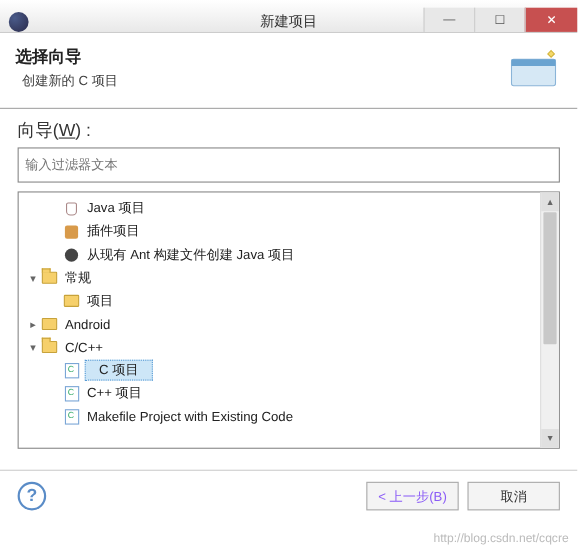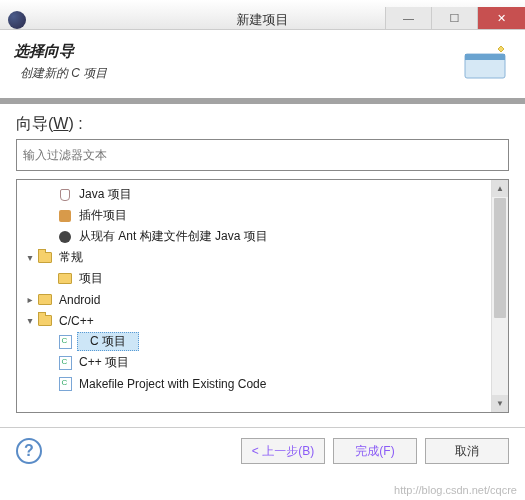--- a/index.html
+++ b/index.html
@@ -5,21 +5,21 @@
 * { box-sizing: border-box; margin: 0; padding: 0; font-family: "Microsoft YaHei", sans-serif; }
 body { background: #fff; width: 525px; height: 500px; position: relative; }
 
 .titlebar { height: 30px; background: linear-gradient(#fff, #e8e8e8); border-bottom: 1px solid #ccc; display: flex; align-items: flex-end; position: relative; }
 .titlebar .app-icon { width: 18px; height: 18px; margin-left: 8px; border-radius: 50%; background: radial-gradient(circle at 30% 30%, #4a5b8a, #2a2a4a); }
 .titlebar .title { position: absolute; left: 0; right: 0; text-align: center; font-size: 13px; color: #333; pointer-events: none; }
 .win-controls { margin-left: auto; display: flex; }
 .win-btn { width: 46px; height: 22px; display: flex; align-items: center; justify-content: center; font-size: 11px; color: #555; background: #e8e8e8; border-left: 1px solid #ccc; cursor: pointer; }
 .win-btn.close { background: #c75050; color: #fff; width: 48px; }
 
-.header { padding: 12px 14px 16px; border-bottom: 6px solid #a3a3a3; position: relative; background: #fff; font-style: italic; }
+.header { padding: 12px 14px 16px; border-bottom: 1px solid #a3a3a3; position: relative; background: #fff; }
 .header h1 { font-size: 15px; font-weight: bold; color: #222; }
 .header p { font-size: 12px; color: #404040; margin-top: 4px; margin-left: 6px; }
 .header .banner-icon { position: absolute; right: 14px; top: 12px; width: 48px; height: 40px; }
 
 .content { padding: 10px 16px 6px; }
 .wizard-label { font-size: 16px; color: #333; margin-bottom: 4px; display: block; }
 .wizard-label .mnemonic { text-decoration: underline; }
 .filter-input { width: 100%; height: 32px; border: 1px solid #888; padding: 2px 6px; font-size: 12px; color: #888; }
 
 .tree-wrap { margin-top: 8px; border: 1px solid #888; height: 234px; position: relative; background: #fff; }
@@ -161,17 +161,16 @@
       <div class="thumb"></div>
       <div class="sb-btn down">▼</div>
     </div>
   </div>
 </div>
 
 <div class="footer">
   <div class="help-icon">?</div>
   <div class="spacer"></div>
   <button class="btn disabled">&lt; 上一步(B)</button>
-  <button class="btn disabled">完成(F)</button>
   <button class="btn">取消</button>
 </div>
 
 <div class="watermark">http://blog.csdn.net/cqcre</div>
 
 </body></html>

